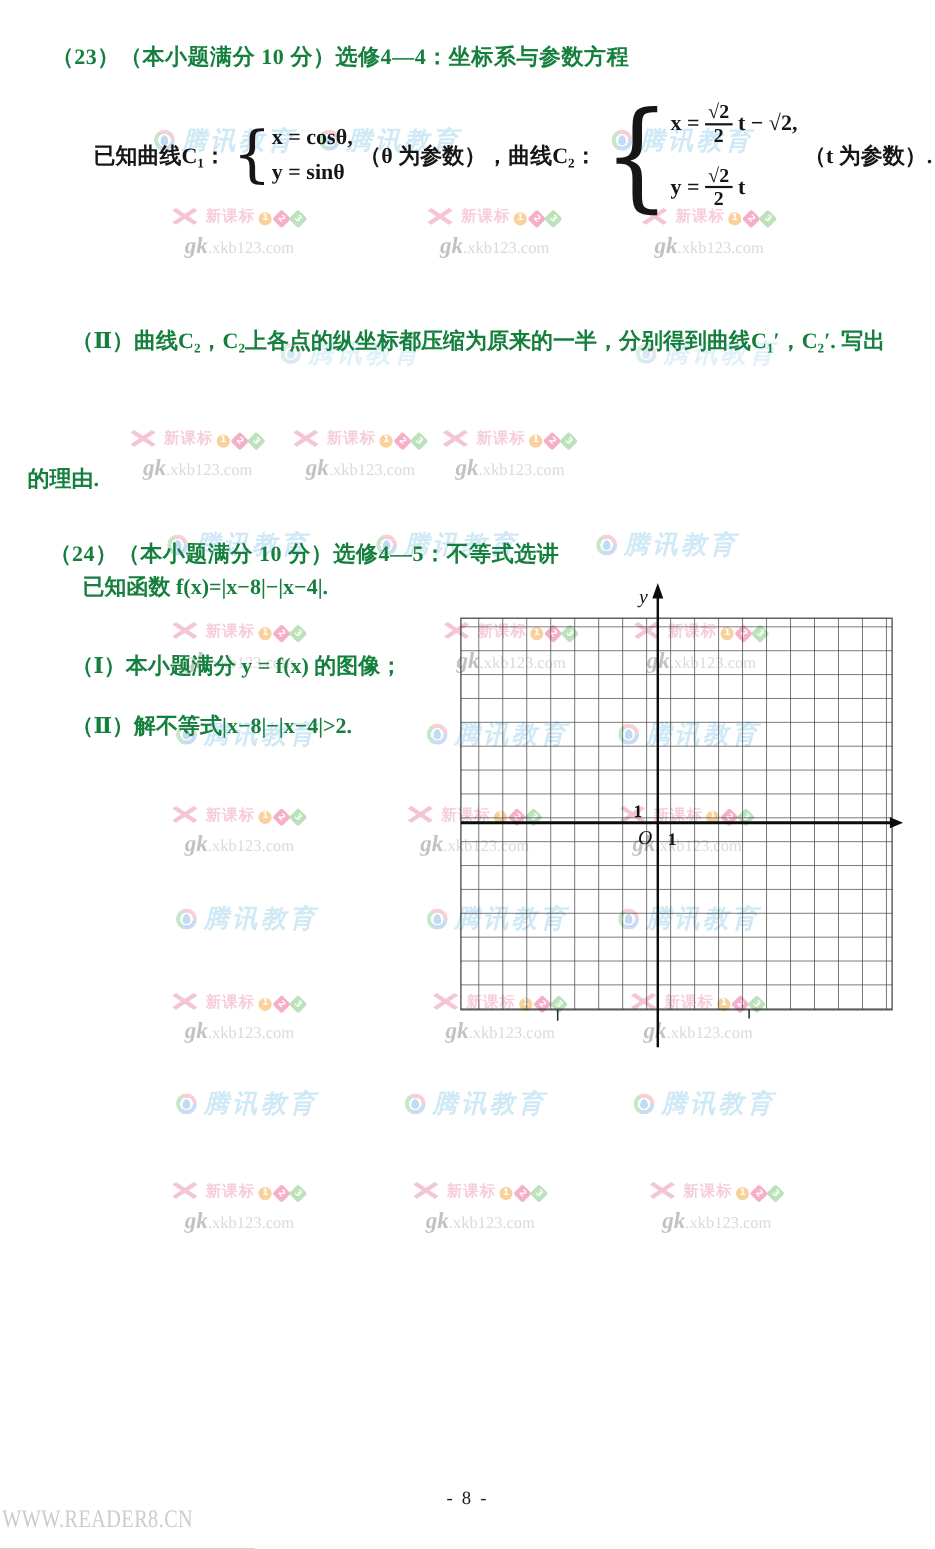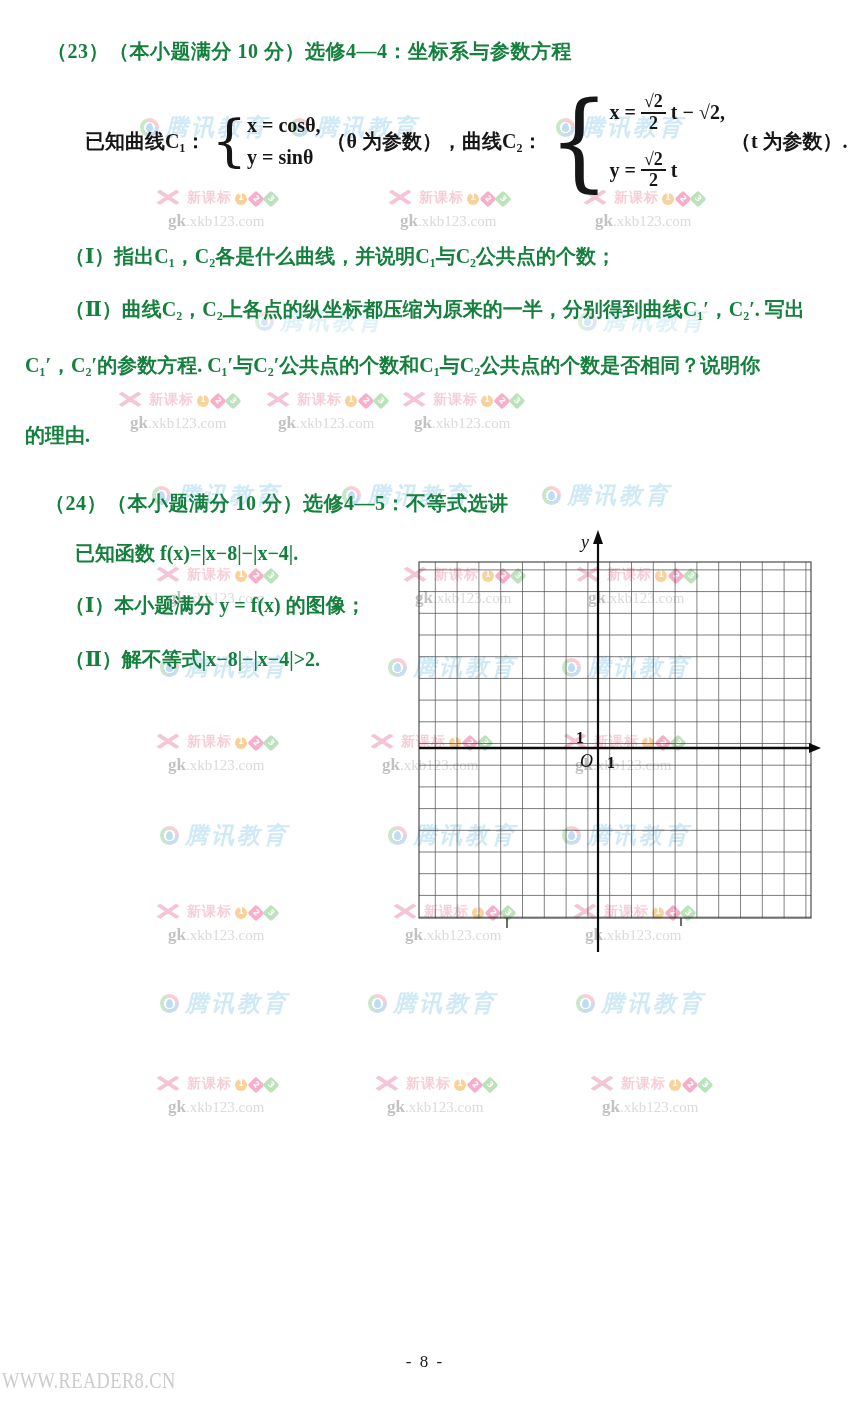--- a/index.html
+++ b/index.html
@@ -30,21 +30,21 @@
   .wm-x{position:absolute;z-index:1;opacity:.6;pointer-events:none;line-height:1.05;white-space:nowrap;}
   .xrow1{display:flex;align-items:center;gap:2px;}
   .xmark{color:#eda0b8;font-size:24px;font-weight:700;transform:scaleX(1.5);margin-right:7px;}
   .xtext{color:#f0aebf;font-size:14px;font-weight:700;letter-spacing:1px;}
   .xb{width:12px;height:12px;display:inline-flex;align-items:center;justify-content:center;
       font-size:8px;color:#fff;font-weight:700;margin-left:1px;font-family:"DejaVu Sans",sans-serif;}
   .xb1{background:#f6b35a;border-radius:50%;}
   .xb2{background:#f27ba6;transform:rotate(45deg);border-radius:2px;}
   .xb3{background:#8fd08f;transform:rotate(45deg);border-radius:2px;}
   .xrow2{margin-top:1px;padding-left:10px;}
-  .xgk{color:#9a9a9a;font-size:17px;font-weight:700;}
+  .xgk{color:#9a9a9a;font-size:21px;font-style:italic;font-weight:700;}
   .xurl{color:#c2c2c2;font-size:15px;}
   
   .graph{position:absolute;z-index:2;}
   .axis-label{font-family:"Liberation Serif","DejaVu Serif",serif;font-style:italic;font-size:18px;fill:#111;}
   .tick-label{font-family:"Liberation Serif","DejaVu Serif",serif;font-size:16px;font-weight:600;fill:#111;}
   
   .pagenum{position:absolute;left:0;right:0;top:1352px;text-align:center;font-size:17px;
            color:#1a1a1a;z-index:2;letter-spacing:2px;}
   .site{position:absolute;left:2px;top:1368px;font-size:23px;color:#cccccc;letter-spacing:.5px;
         transform:scaleX(.8);transform-origin:left center;z-index:2;font-weight:500;}
@@ -369,27 +369,25 @@
             <span class="num">√2</span>
             <span class="den">2</span>
           </span>
           <span>t</span>
         </span>
       </span>
     </span>
     <span>（t 为参数）.</span>
   </div>
 
-  <div class="t" style="left:65px;top:243px">（Ⅰ）指出C₁，C₂各是什么曲线，并说明C₁与C₂公共点的个数；</div>
   <div class="t" style="left:65px;top:296px">（Ⅱ）曲线C₂，C₂上各点的纵坐标都压缩为原来的一半，分别得到曲线C₁′，C₂′. 写出</div>
-  <div class="t" style="left:25px;top:352px">C₁′，C₂′的参数方程. C₁′与C₂′公共点的个数和C₁与C₂公共点的个数是否相同？说明你</div>
   <div class="t" style="left:25px;top:422px">的理由.</div>
 
   <div class="t h" style="left:45px;top:490px">（24）（本小题满分 10 分）选修4—5：不等式选讲</div>
-  <div class="t" style="left:75px;top:540px">已知函数 f(x)=|x−8|−|x−4|.</div>
+  <div class="t" style="left:75px;top:520px">已知函数 f(x)=|x−8|−|x−4|.</div>
   <div class="t" style="left:65px;top:592px">（Ⅰ）本小题满分 y = f(x) 的图像；</div>
   <div class="t" style="left:65px;top:646px">（Ⅱ）解不等式|x−8|−|x−4|&gt;2.</div>
 
   <svg class="graph" style="left:413px;top:526px" width="412" height="436" viewBox="0 0 412 436">
     <defs>
       <pattern id="g" width="21.8" height="21.7" patternUnits="userSpaceOnUse">
         <path d="M 21.8 0 H 0 V 21.7" fill="none" stroke="#2e2e2e" stroke-width="1.4" stroke-opacity="0.85"></path>
       </pattern>
     </defs>
     <rect x="6" y="36" width="392" height="356" fill="url(#g)" stroke="#2e2e2e" stroke-width="1.2" stroke-opacity="0.85"></rect>

